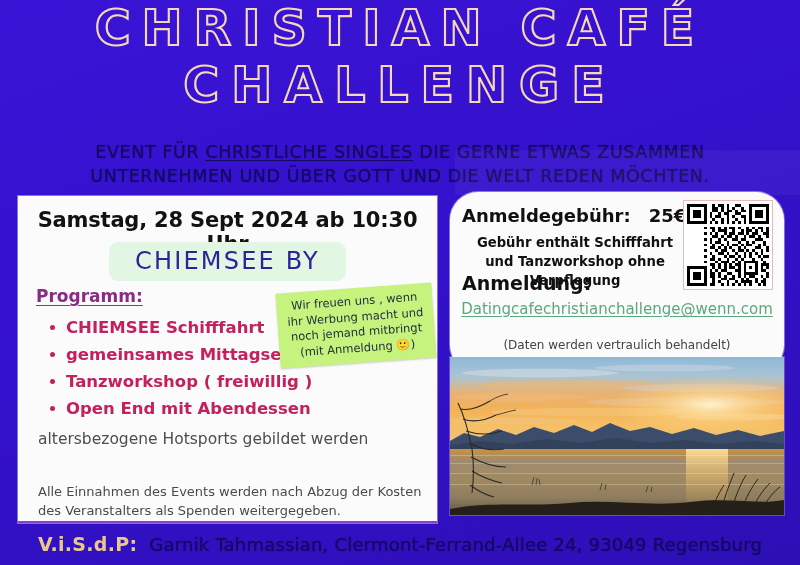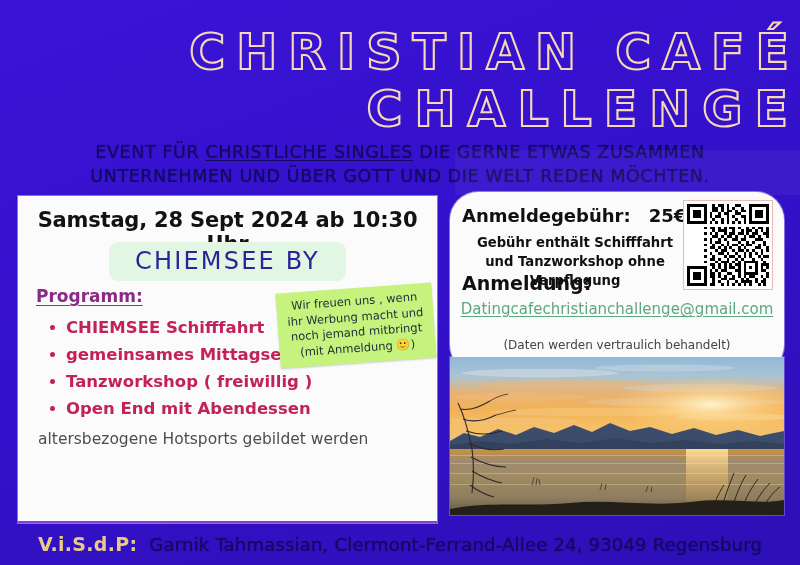--- a/index.html
+++ b/index.html
@@ -29,22 +29,22 @@
     left: 455px; top: 150px;
     width: 345px; height: 45px;
     background: rgba(255,255,255,0.045);
     pointer-events: none;
   }
 
   
   .title-block {
     position: absolute;
     left: 0; right: 0;
-    top: 24px;
-    text-align: right;
+    top: 0;
+    text-align: center;
   }
   .title-line {
     font-family: "DejaVu Sans", sans-serif;
     font-weight: 700;
     font-size: 49px;
     line-height: 57px;
     letter-spacing: 11px;
     color: transparent;
     -webkit-text-stroke: 2.1px #f6d9b4;
     text-stroke: 2.1px #f6d9b4;
@@ -312,20 +312,24 @@
       <li>CHIEMSEE Schifffahrt</li>
       <li>gemeinsames Mittagsessen</li>
       <li>Tanzworkshop ( freiwillig )</li>
       <li>Open End mit  Abendessen</li>
     </ul>
 
     <div class="note-block">
       <div>altersbezogene Hotsports gebildet werden</div>
     </div>
 
+    <div class="fineprint">
+      <div>Alle Einnahmen des Events werden nach Abzug der Kosten</div>
+      <div>des Veranstalters als Spenden weitergegeben.</div>
+    </div>
   </div>
 
   <div id="sticky">
     <div class="sline">Wir freuen uns , wenn</div>
     <div class="sline">ihr Werbung macht und</div>
     <div class="sline">noch jemand mitbringt</div>
     <div class="sline">(mit Anmeldung 🙂)</div>
   </div>
 
   <div class="card" id="card-right">
@@ -333,21 +337,21 @@
       <span>Anmeldegebühr:</span><span class="amount">25€</span>
     </div>
 
     <div class="fee-sub">
       <div>Gebühr enthält Schifffahrt</div>
       <div>und Tanzworkshop ohne Verpflegung</div>
     </div>
 
     <div class="anmeldung-head">Anmeldung:</div>
 
-    <a class="email-link" href="#">Datingcafechristianchallenge@gmail.com</a>
+    <a class="email-link" href="#">Datingcafechristianchallenge@wenn.com</a>
 
     <div class="privacy-line">(Daten werden vertraulich behandelt)</div>
 
     <div id="qr">
       <svg viewBox="0 0 29 29" shape-rendering="crispEdges" aria-hidden="true">
         <rect width="29" height="29" fill="#ffffff"></rect>
         <g fill="#000000">
 
           <rect x="0" y="0" width="7" height="1"></rect>
             <rect x="0" y="6" width="7" height="1"></rect>

